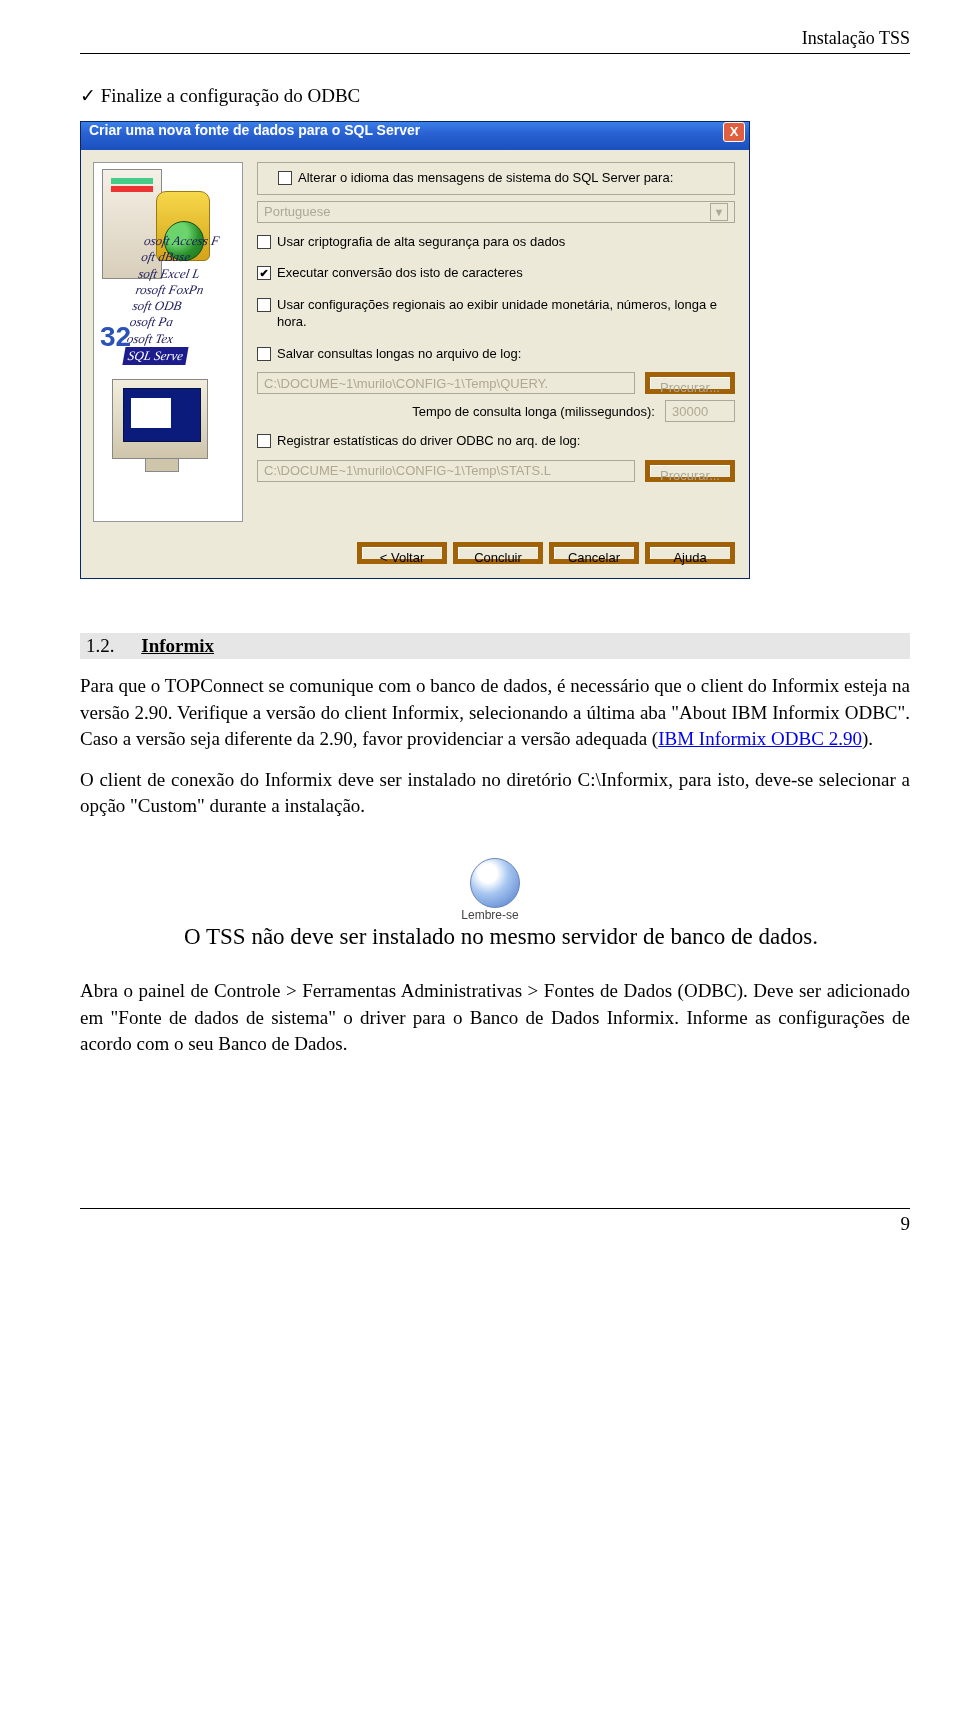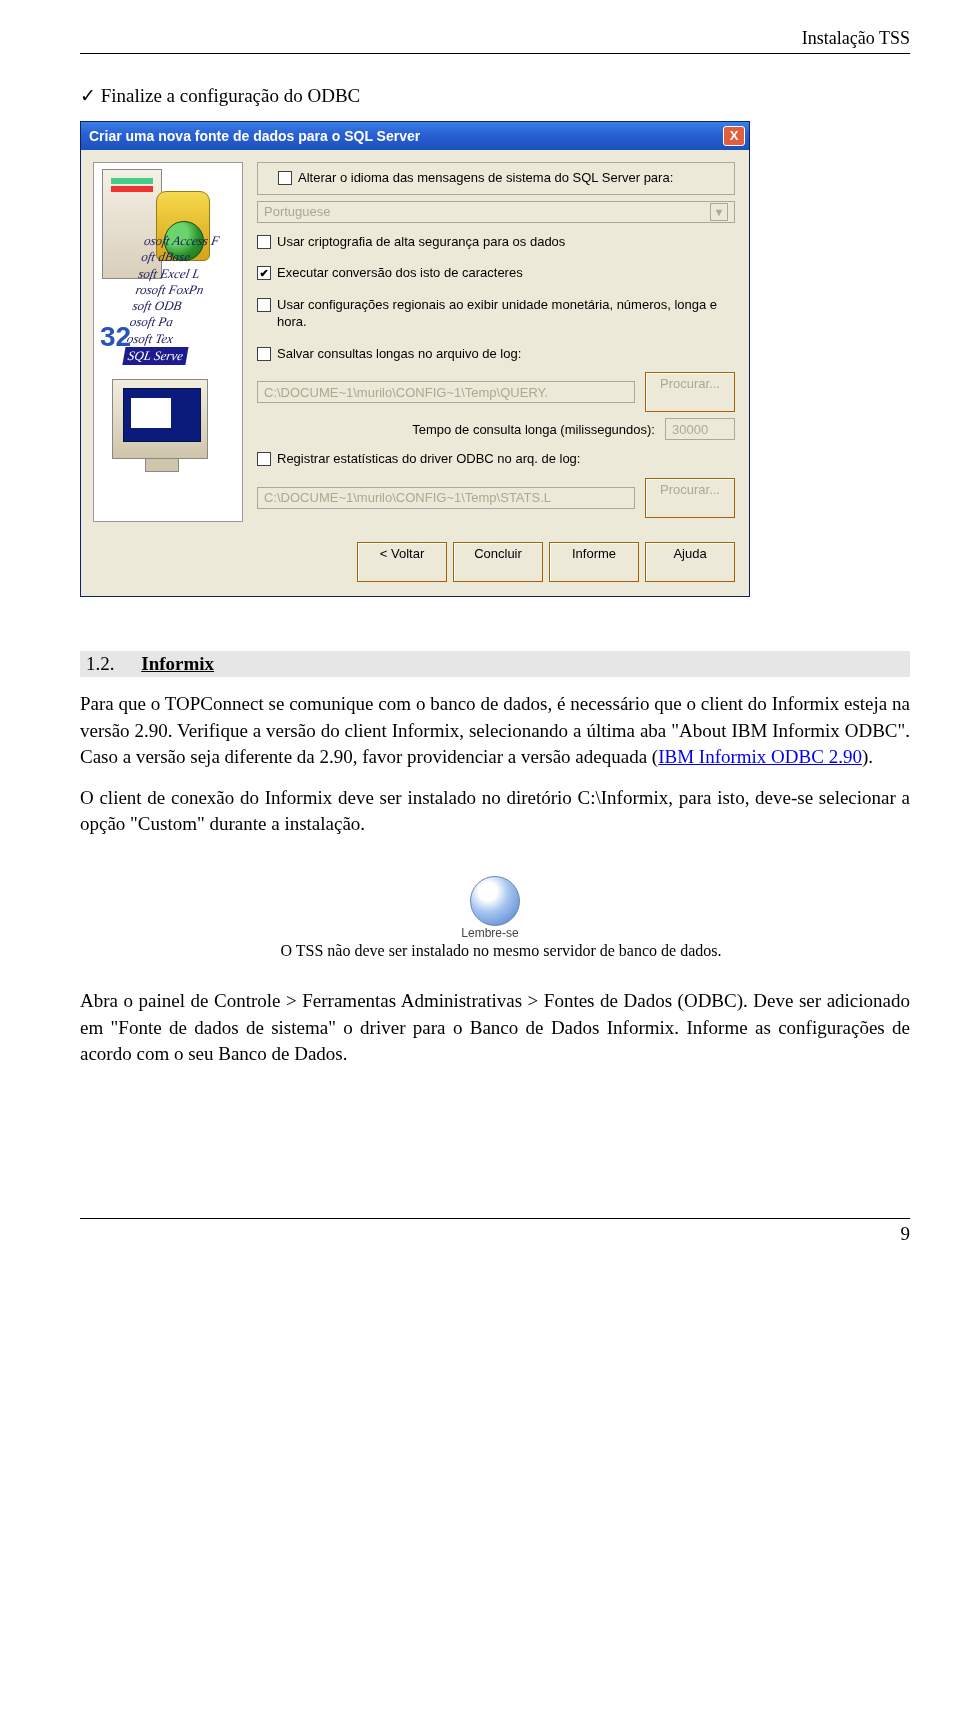--- a/index.html
+++ b/index.html
@@ -29,21 +29,20 @@
   .dialog {
     width: 670px;
     background: #ece9d8;
     border: 1px solid #0a246a;
     margin-bottom: 54px;
     font-family: Tahoma, Arial, sans-serif;
     font-size: 13px;
   }
   .titlebar {
     display: flex;
-    align-items: center;
     justify-content: space-between;
     height: 28px;
     background: linear-gradient(to bottom, #3a80e8 0%, #2a62d4 40%, #1b50bd 100%);
     color: #fff;
     font-weight: bold;
     padding: 0 4px 0 8px;
     font-size: 14px;
   }
   .closebtn {
     width: 22px; height: 20px;
@@ -192,22 +191,22 @@
     background: #ece9d8;
     color:#aca899;
     text-align:center;
     line-height:16px;
     font-size:11px;
   }
   .inputish { background:#ece9d8; color:#b0a890; }
   .inputish.short { width: 70px; display:inline-flex; }
   .winbtn {
     min-width: 90px;
-    height: 40px;
-    border: 1px solid #a16207;
+    height: 22px;
+    border: 5px solid #a16207;
     background: #ece9d8;
     font-family: Tahoma, Arial;
     font-size: 13px;
     text-align: center;
     line-height: 22px;
     box-shadow: inset 1px 1px 0 #fff;
   }
   .winbtn.disabled { color:#aca899; }
   .dlg-footer {
     display: flex;
@@ -248,21 +247,21 @@
   }
   .lembre-label {
     font-family: Tahoma, Arial;
     font-size: 12px;
     color: #444;
     margin-right: 10px;
     align-self: flex-end;
     padding-bottom: 2px;
   }
   .lembre-text {
-    font-size: 16px;
+    font-size: 23px;
     padding-bottom: 4px;
     margin-left: 12px;
   }
   .footer-line {
     border-top: 1px solid #000;
     margin-top: 150px;
     text-align: right;
     padding-top: 4px;
     font-size: 19px;
   }
@@ -348,21 +347,21 @@
       </div>
       <div class="tworow">
         <div class="inputish flexfill">C:\DOCUME~1\murilo\CONFIG~1\Temp\STATS.L</div>
         <div class="winbtn disabled">Procurar...</div>
       </div>
     </div>
   </div>
   <div class="dlg-footer">
     <div class="winbtn">&lt; Voltar</div>
     <div class="winbtn">Concluir</div>
-    <div class="winbtn">Informe</div>
+    <div class="winbtn">Cancelar</div>
     <div class="winbtn">Ajuda</div>
   </div>
 </div>
 
 <div class="sect-head">
   <span class="num">1.2.</span>
   <span class="title">Informix</span>
 </div>
 
 <p class="body">

